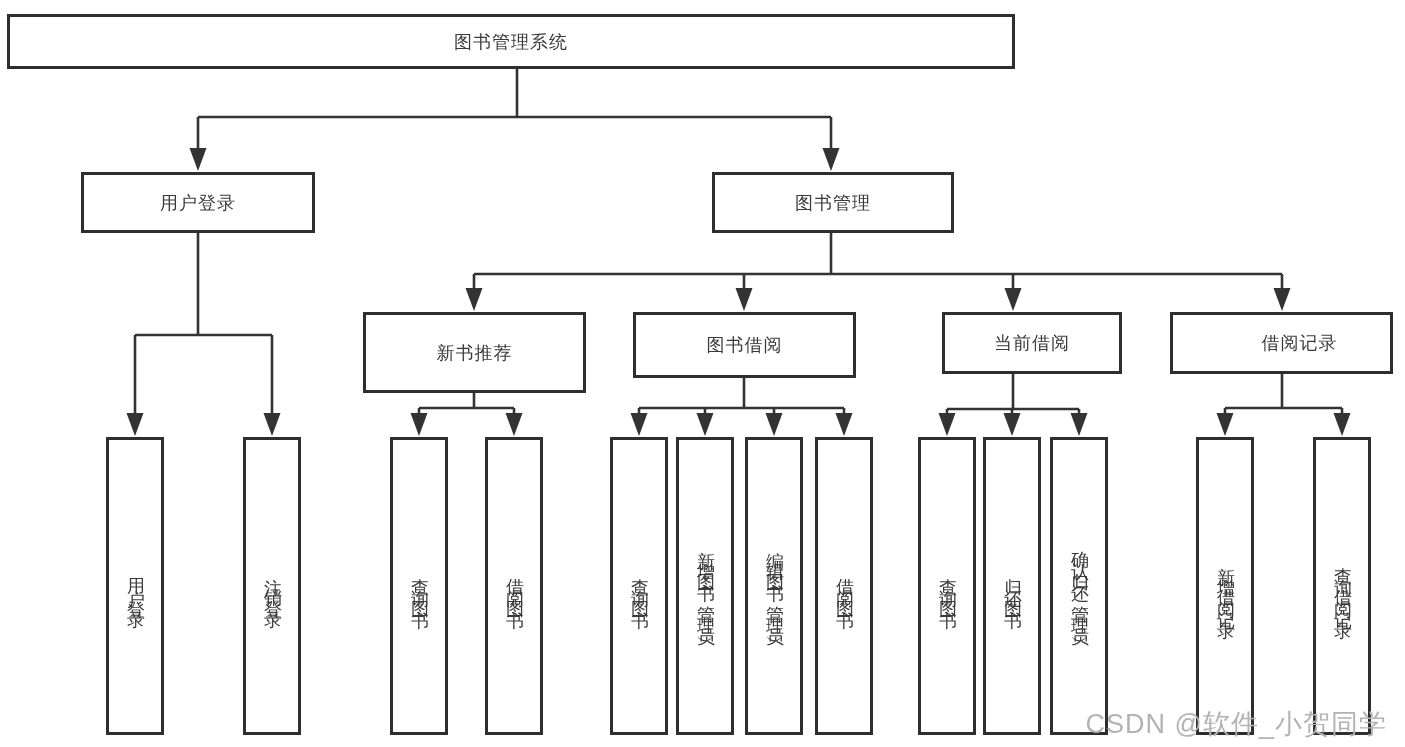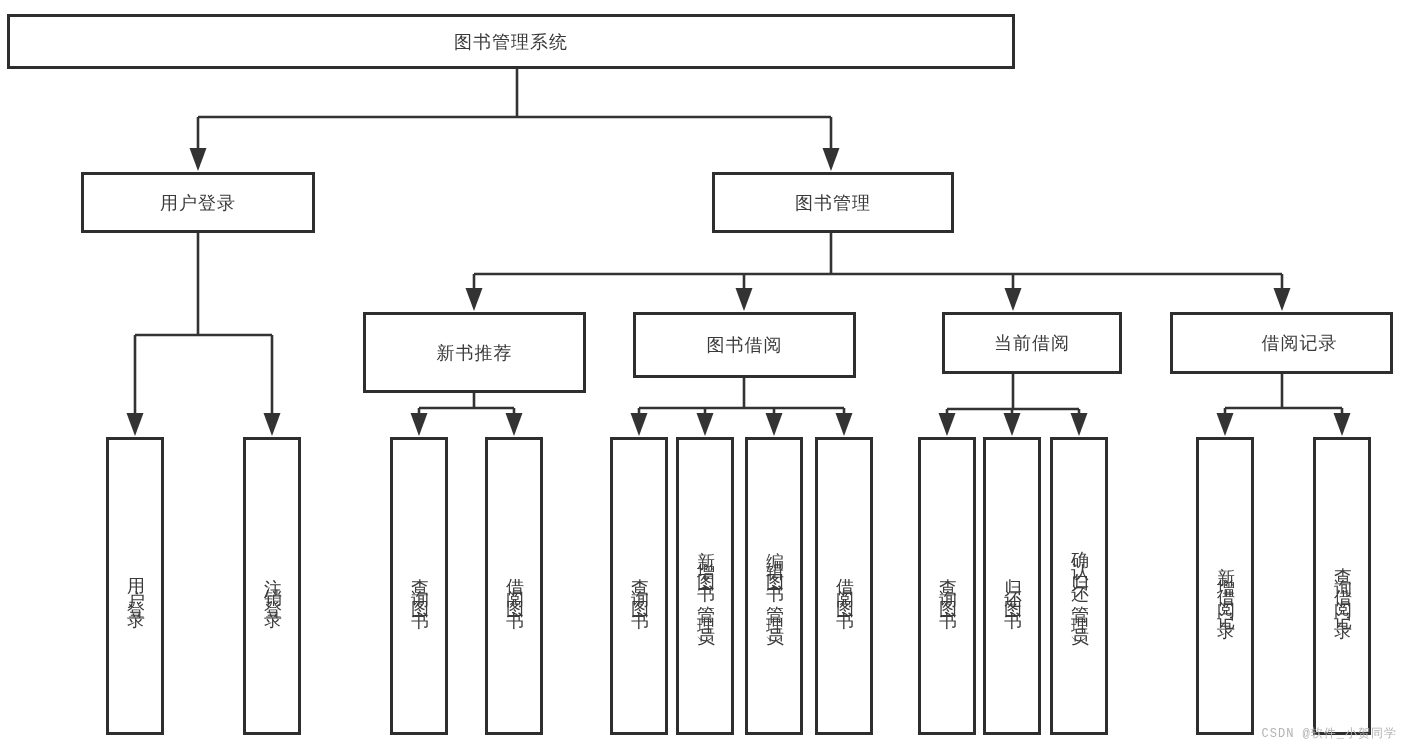--- a/index.html
+++ b/index.html
@@ -49,28 +49,27 @@
     line-height: 50px;
     letter-spacing: 11px;
     font-size: 18px;
     color: #3a3a3a;
     padding: 4px 0;
     z-index: 2;
     overflow: hidden;
   }
   #watermark {
     position: absolute;
-    right: 8px;
+    right: 18px;
     bottom: 5px;
-    font-size: 12px;
+    font-size: 27px;
     color: #b3b3b3;
     letter-spacing: 1px;
     z-index: 5;
     white-space: nowrap;
-    font-family: Liberation Mono, monospace;
   }
 </style>
 </head>
 <body>
 
 <div id="canvas">
 
   <svg id="connectors" viewBox="0 0 1405 747" xmlns="http://www.w3.org/2000/svg">
     <g stroke="#333333" stroke-width="2.6" fill="none">
 

